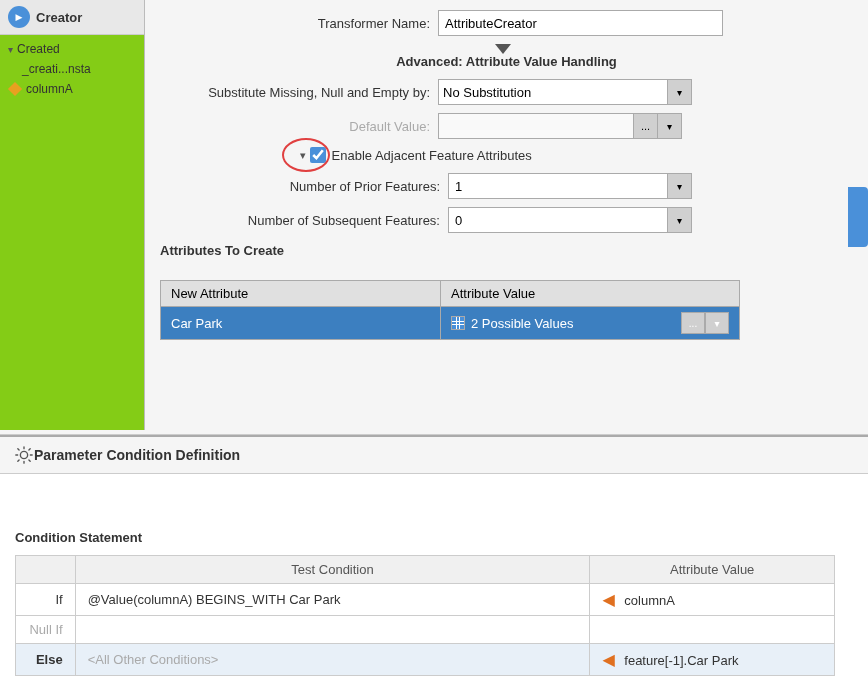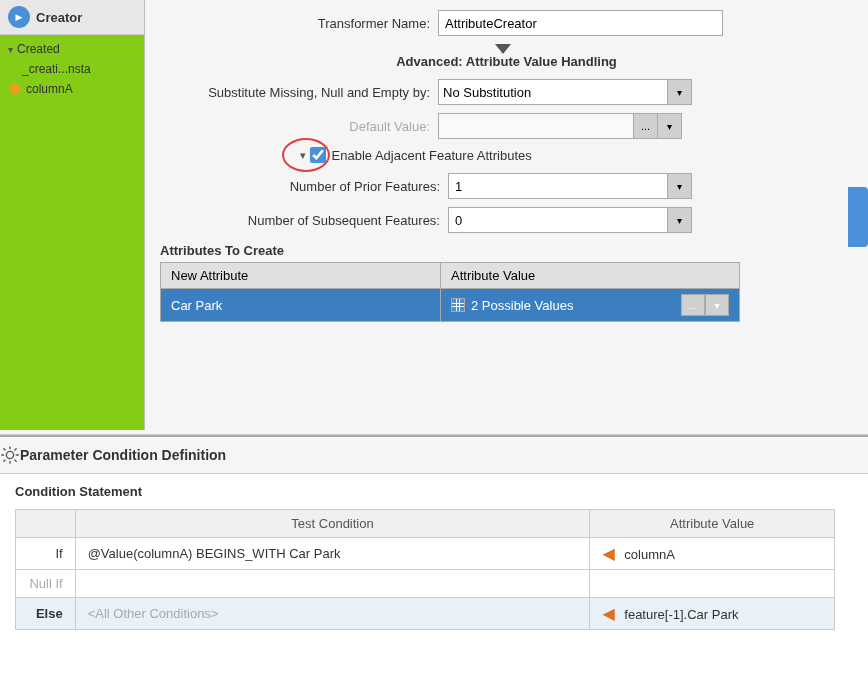--- a/index.html
+++ b/index.html
@@ -315,21 +315,21 @@
     }
 
     .attributes-section {
       margin-top: 10px;
     }
 
     .attributes-title {
       font-size: 13px;
       font-weight: bold;
       color: #333;
-      margin-bottom: 4px;
+      margin-bottom: 22px;
     }
 
     .attributes-table {
       width: 580px;
       border-collapse: collapse;
       border: 1px solid #aaa;
     }
 
     .attributes-table th {
       background: #e0e0e0;
@@ -411,40 +411,41 @@
       left: 0;
       right: 0;
       bottom: 0;
       background: white;
       border-top: 2px solid #aaa;
     }
 
     .bottom-title-bar {
       display: flex;
       align-items: center;
-      padding: 8px 0;
+      padding: 8px 14px;
       background: #f5f5f5;
       border-bottom: 1px solid #ccc;
     }
 
     .bottom-title-text {
       font-size: 14px;
       font-weight: bold;
       color: #333;
     }
 
     .condition-section {
       padding: 10px 15px;
     }
 
     .condition-label {
       font-size: 13px;
       color: #333;
       margin-bottom: 10px;
       font-weight: bold;
+      margin-top: 46px;
     }
 
     .condition-table {
       width: 820px;
       border-collapse: collapse;
       border: 1px solid #ccc;
     }
 
     .condition-table th {
       background: #f0f0f0;

